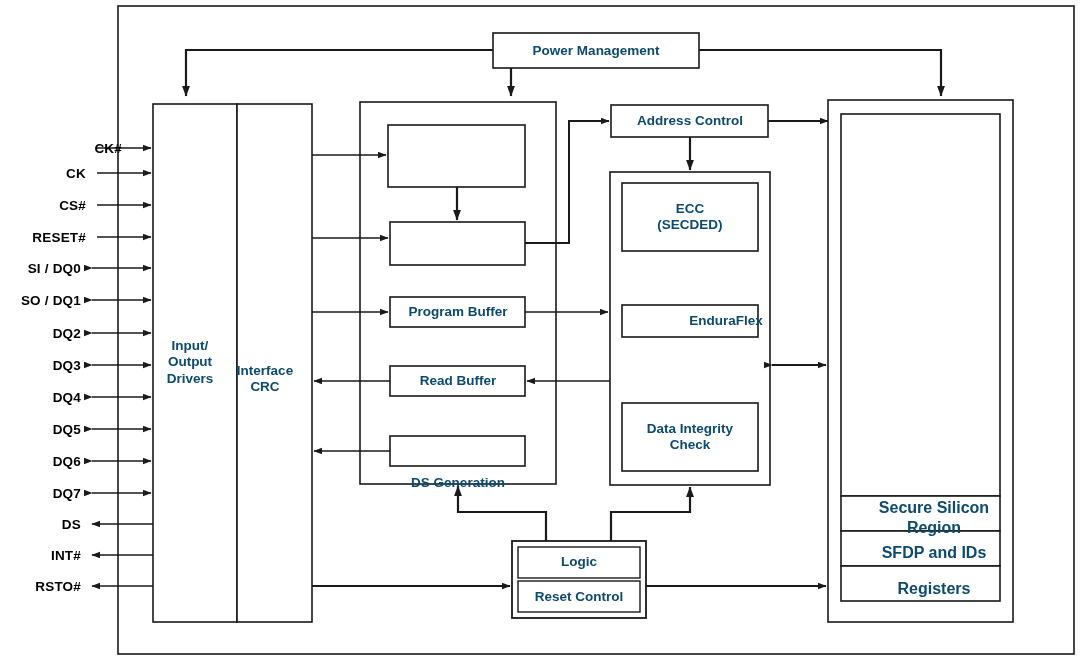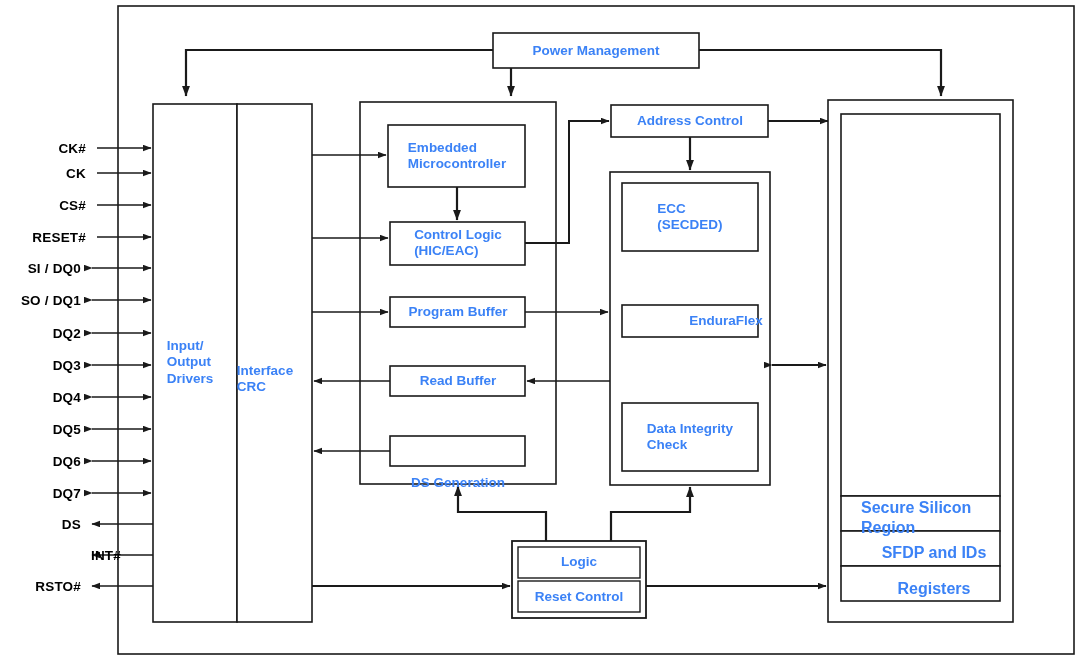--- a/index.html
+++ b/index.html
@@ -18,22 +18,22 @@
     color:#000;
     letter-spacing:0.2px;
     text-align:right;
     white-space:nowrap;
     transform:translateY(-50%);
   }
   .blk-label{
     position:absolute;
     font-size:13.5px;
     font-weight:bold;
-    color:#3b82f6;
-    text-align:left;
+    color:#0c4a6e;
+    text-align:center;
     line-height:1.22;
     white-space:pre-line;
     transform:translate(-50%,-50%);
     pointer-events:none;
   }
   .blk-label.sm{font-size:16px;}
 </style>
 </head>
 <body>
 
@@ -137,50 +137,46 @@
 
       <path d="M611,541 L611,512 L690,512 L690,487" stroke-width="2.2" marker-end="url(#ahb)"></path>
 
       <path d="M312,586 L510,586" stroke-width="1.8" marker-end="url(#ah)"></path>
 
       <path d="M646,586 L826,586" stroke-width="1.8" marker-end="url(#ah)"></path>
 
     </g>
   </svg>
 
-  <div class="pin-label" style="left:0;width:86px;top:148px;">CK#</div>
+  <div class="pin-label" style="left:0;width:86px;top:148px;padding-left:36px;">CK#</div>
   <div class="pin-label" style="left:0;width:86px;top:173px;">CK</div>
   <div class="pin-label" style="left:0;width:86px;top:205px;">CS#</div>
   <div class="pin-label" style="left:0;width:86px;top:237px;">RESET#</div>
   <div class="pin-label" style="left:0;width:81px;top:268px;">SI / DQ0</div>
   <div class="pin-label" style="left:0;width:81px;top:300px;">SO / DQ1</div>
   <div class="pin-label" style="left:0;width:81px;top:333px;">DQ2</div>
   <div class="pin-label" style="left:0;width:81px;top:365px;">DQ3</div>
   <div class="pin-label" style="left:0;width:81px;top:397px;">DQ4</div>
   <div class="pin-label" style="left:0;width:81px;top:429px;">DQ5</div>
   <div class="pin-label" style="left:0;width:81px;top:461px;">DQ6</div>
   <div class="pin-label" style="left:0;width:81px;top:493px;">DQ7</div>
   <div class="pin-label" style="left:0;width:81px;top:524px;">DS</div>
-  <div class="pin-label" style="left:0;width:81px;top:555px;margin-left:40px;">INT#</div>
+  <div class="pin-label" style="left:0;width:81px;top:555px;">INT#</div>
   <div class="pin-label" style="left:0;width:81px;top:586px;">RSTO#</div>
 
   <div class="blk-label" style="left:596px;top:51px;">Power Management</div>
 
   <div class="blk-label" style="left:190px;top:363px;">Input/
 Output
 Drivers</div>
 
   <div class="blk-label" style="left:265px;top:363px;margin-top:16px;">Interface
 CRC</div>
 
-  <div class="blk-label" style="left:457px;top:156px;">Embedded
-Microcontroller</div>
-
-  <div class="blk-label" style="left:458px;top:243px;">Control Logic
-(HIC/EAC)</div>
+
 
   <div class="blk-label" style="left:458px;top:312px;">Program Buffer</div>
 
   <div class="blk-label" style="left:458px;top:381px;">Read Buffer</div>
 
   <div class="blk-label" style="left:458px;top:451px;margin-top:32px;">DS Generation</div>
 
   <div class="blk-label" style="left:690px;top:121px;">Address Control</div>
 
   <div class="blk-label" style="left:690px;top:217px;">ECC

